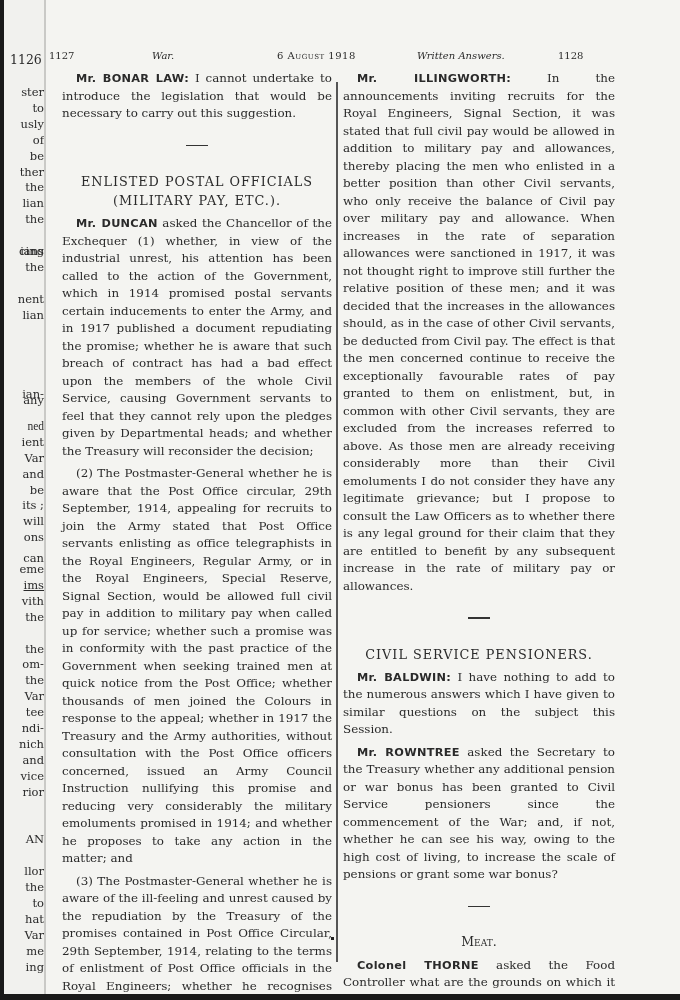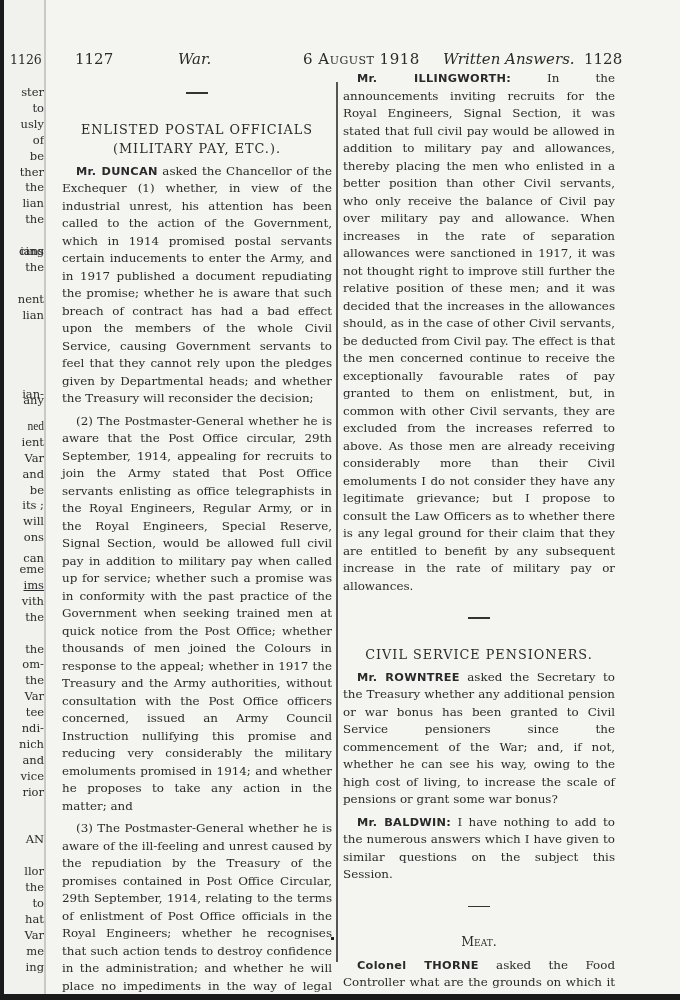--- a/index.html
+++ b/index.html
@@ -3,21 +3,21 @@
 <meta charset="utf-8">
 <style>
   html, body { margin:0; padding:0; }
   body { width:680px; height:1000px; background:#f4f4f1; position:relative; overflow:hidden; font-family:"DejaVu Serif", serif; color:#2a2a2a; }
   .leftbar { position:absolute; left:0; top:0; width:4px; height:1000px; background:#1a1a1a; }
   .bottombar { position:absolute; left:0; top:994px; width:680px; height:6px; background:#1a1a1a; }
   .prevpage { position:absolute; left:4px; top:0; width:40px; height:1000px; background:#f1f1ee; }
   .gutter-line { position:absolute; left:44px; top:0; width:2px; height:1000px; background:#c9c9c6; }
   .prev-num { position:absolute; left:6px; top:52px; font-size:12.5px; }
   .prev-frag { position:absolute; right:0; font-size:11.5px; text-align:right; line-height:17.5px; width:40px; white-space:nowrap; overflow:hidden; }
-  .header { position:absolute; top:50px; left:75px; width:590px; height:18px; font-size:15px; }
+  .header { position:absolute; top:50px; left:49px; width:590px; height:18px; font-size:10px; }
   .header span { position:absolute; top:0; }
   .h-left { left:0; }
   .h-war { left:103px; font-style:italic; }
   .h-date { left:228px; font-variant:small-caps; letter-spacing:0.5px; }
   .h-title { left:368px; font-style:italic; }
   .h-right { left:509px; }
   .col { position:absolute; top:70px; font-size:11.9px; line-height:17.5px; text-align:justify; }
   .col-left { left:62px; width:270px; }
   .col-right { left:343px; width:272px; }
   .col-divider { position:absolute; left:336px; top:82px; width:1.5px; height:880px; background:#555; }
@@ -99,34 +99,35 @@
 
 <div class="header">
   <span class="h-left">1127</span>
   <span class="h-war">War.</span>
   <span class="h-date">6 August 1918</span>
   <span class="h-title">Written Answers.</span>
   <span class="h-right">1128</span>
 </div>
 
 <div class="col col-left">
+  <p><span class="spk">Mr. BONAR LAW:</span><span> I cannot undertake to introduce the legislation that would be necessary to carry out this suggestion.</span></p>
   <div class="rule"></div>
   <p class="sec-h"><span>ENLISTED POSTAL OFFICIALS</span><br><span>(MILITARY PAY, ETC.).</span></p>
   <p><span class="spk">Mr. DUNCAN</span><span> asked the Chancellor of the Exchequer (1) whether, in view of the industrial unrest, his attention has been called to the action of the Government, which in 1914 promised postal servants certain inducements to enter the Army, and in 1917 published a document repudiating the promise; whether he is aware that such breach of contract has had a bad effect upon the members of the whole Civil Service, causing Government servants to feel that they cannot rely upon the pledges given by Departmental heads; and whether the Treasury will reconsider the decision;</span></p>
   <p>(2) The Postmaster-General whether he is aware that the Post Office circular, 29th September, 1914, appealing for recruits to join the Army stated that Post Office servants enlisting as office telegraphists in the Royal Engineers, Regular Army, or in the Royal Engineers, Special Reserve, Signal Section, would be allowed full civil pay in addition to military pay when called up for service; whether such a promise was in conformity with the past practice of the Government when seeking trained men at quick notice from the Post Office; whether thousands of men joined the Colours in response to the appeal; whether in 1917 the Treasury and the Army authorities, without consultation with the Post Office officers concerned, issued an Army Council Instruction nullifying this promise and reducing very considerably the military emoluments promised in 1914; and whether he proposes to take any action in the matter; and</p>
   <p>(3) The Postmaster-General whether he is aware of the ill-feeling and unrest caused by the repudiation by the Treasury of the promises contained in Post Office Circular, 29th September, 1914, relating to the terms of enlistment of Post Office officials in the Royal Engineers; whether he recognises that such action tends to destroy confidence in the administration; and whether he will place no impediments in the way of legal action being taken in the Law Courts for breach of contract by the trades unions whose members have been adversely affected?</p>
 </div>
 
 <div class="col-divider"></div>
 <div class="dot"></div>
 
 <div class="col col-right">
   <p><span class="spk">Mr. ILLINGWORTH:</span><span> In the announcements inviting recruits for the Royal Engineers, Signal Section, it was stated that full civil pay would be allowed in addition to military pay and allowances, thereby placing the men who enlisted in a better position than other Civil servants, who only receive the balance of Civil pay over military pay and allowance.  When increases in the rate of separation allowances were sanctioned in 1917, it was not thought right to improve still further the relative position of these men; and it was decided that the increases in the allowances should, as in the case of other Civil servants, be deducted from Civil pay.  The effect is that the men concerned continue to receive the exceptionally favourable rates of pay granted to them on enlistment, but, in common with other Civil servants, they are excluded from the increases referred to above.  As those men are already receiving considerably more than their Civil emoluments I do not consider they have any legitimate grievance; but I propose to consult the Law Officers as to whether there is any legal ground for their claim that they are entitled to benefit by any subsequent increase in the rate of military pay or allowances.</span></p>
   <div class="rule"></div>
   <p class="sec-h">CIVIL SERVICE PENSIONERS.</p>
+  <p><span class="spk">Mr. BALDWIN:</span><span> I have nothing to add to the numerous answers which I have given to similar questions on the subject this Session.</span></p>
   <p><span class="spk">Mr. ROWNTREE</span><span> asked the Secretary to the Treasury whether any additional pension or war bonus has been granted to Civil Service pensioners since the commencement of the War; and, if not, whether he can see his way, owing to the high cost of living, to increase the scale of pensions or grant some war bonus?</span></p>
-  <p><span class="spk">Mr. BALDWIN:</span><span> I have nothing to add to the numerous answers which I have given to similar questions on the subject this Session.</span></p>
   <div class="rule"></div>
   <div class="sub-h">Meat.</div>
   <p><span class="spk">Colonel THORNE</span><span> asked the Food Controller what are the grounds on which it has been decided to be necessary to increase the price of meat to the public; whether he will state how his Department would estimate a bullock of 10 cwt. live weight to work out; what would be the yield in beef, weight of hide, head and</span></p>
 </div>
 
 <div class="bottombar"></div>
 
 </body></html>

